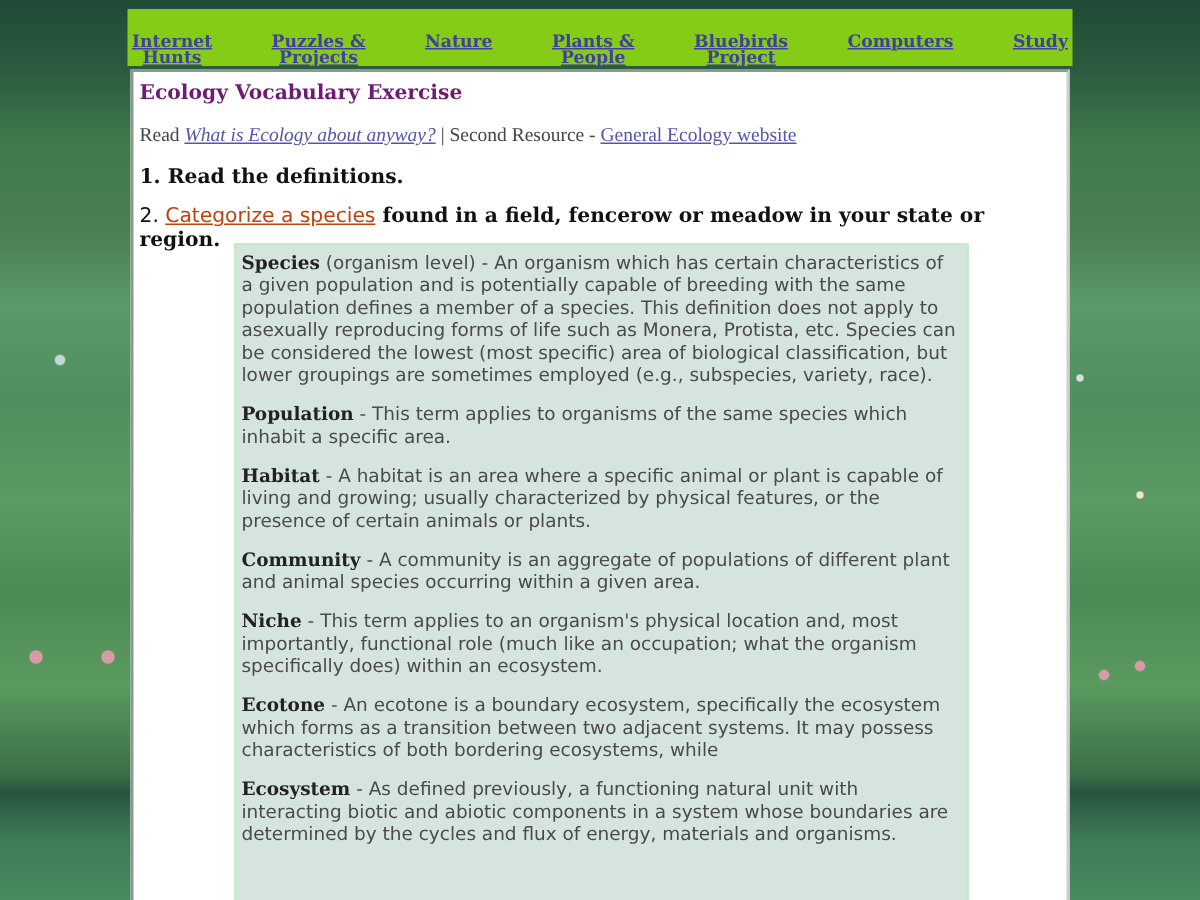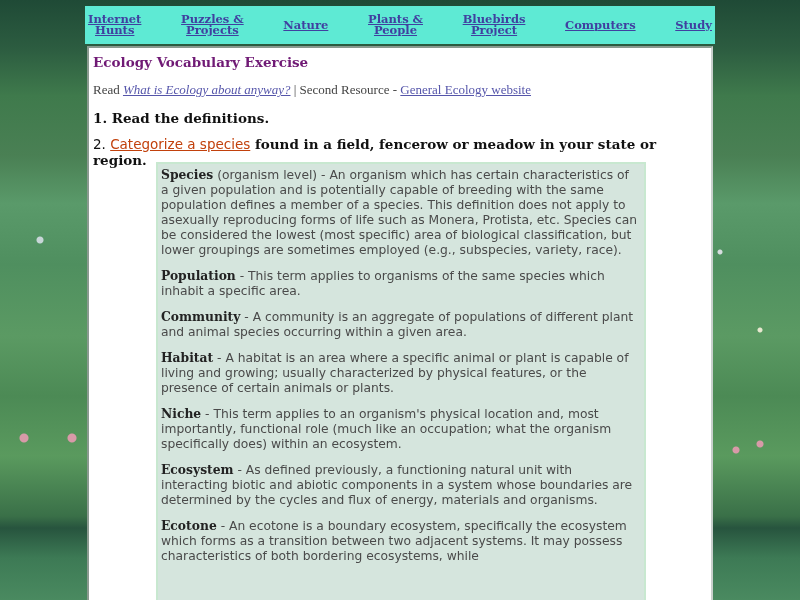--- a/index.html
+++ b/index.html
@@ -19,23 +19,23 @@
       radial-gradient(circle at 90% 42%, #d8dde0 0 2px, transparent 3px),
       radial-gradient(circle at 95% 55%, #e8e8d0 0 2px, transparent 3px),
       linear-gradient(180deg,
         #1f4a36 0%, #2c5c40 8%, #3f7a4c 16%, #4a8054 26%,
         #5a9a6a 34%, #4f8f5f 44%, #5b9a63 56%, #4c8a55 66%,
         #5a9a5e 76%, #3a7048 86%, #27543e 88%, #3d7a55 93%, #4a8a60 100%);
   }
   .nav {
     position: absolute;
     left: 85px; top: 6px; width: 630px; height: 38px;
-    background: #5eead4;
-    display: flex; align-items: center; justify-content: space-between;
-    padding: 4px 3px; box-sizing: border-box;
+    background: #84cc16;
+    display: flex; align-items: flex-start; justify-content: space-between;
+    padding: 16px 3px; box-sizing: border-box;
   }
   .nav a {
     font-family: "DejaVu Serif", serif;
     font-weight: bold;
     font-size: 11.5px;
     line-height: 11px;
     color: #4040a0;
     text-decoration: underline;
     text-align: center;
     display: block;
@@ -131,19 +131,19 @@
 
   <div class="step s1">1. Read the definitions.</div>
 
   <div class="step">
     <span class="num">2. </span><a>Categorize a species</a><span class="bold"> found in a field, fencerow or meadow in your state or region.</span>
   </div>
 
   <div class="defs">
     <p class="def"><span class="term">Species</span><span> (organism level) - An organism which has certain characteristics of a given population and is potentially capable of breeding with the same population defines a member of a species. This definition does not apply to asexually reproducing forms of life such as Monera, Protista, etc. Species can be considered the lowest (most specific) area of biological classification, but lower groupings are sometimes employed (e.g., subspecies, variety, race).</span></p>
     <p class="def"><span class="term">Population</span><span> - This term applies to organisms of the same species which inhabit a specific area.</span></p>
+    <p class="def"><span class="term">Habitat</span><span> - A habitat is an area where a specific animal or plant is capable of living and growing; usually characterized by physical features, or the presence of certain animals or plants.</span></p>
     <p class="def"><span class="term">Community</span><span> - A community is an aggregate of populations of different plant and animal species occurring within a given area.</span></p>
-    <p class="def"><span class="term">Habitat</span><span> - A habitat is an area where a specific animal or plant is capable of living and growing; usually characterized by physical features, or the presence of certain animals or plants.</span></p>
     <p class="def"><span class="term">Niche</span><span> - This term applies to an organism's physical location and, most importantly, functional role (much like an occupation; what the organism specifically does) within an ecosystem.</span></p>
+    <p class="def"><span class="term">Ecotone</span><span> - An ecotone is a boundary ecosystem, specifically the ecosystem which forms as a transition between two adjacent systems. It may possess characteristics of both bordering ecosystems, while</span></p>
     <p class="def"><span class="term">Ecosystem</span><span> - As defined previously, a functioning natural unit with interacting biotic and abiotic components in a system whose boundaries are determined by the cycles and flux of energy, materials and organisms.</span></p>
-    <p class="def"><span class="term">Ecotone</span><span> - An ecotone is a boundary ecosystem, specifically the ecosystem which forms as a transition between two adjacent systems. It may possess characteristics of both bordering ecosystems, while</span></p>
   </div>
 </div>
 
 </body></html>

